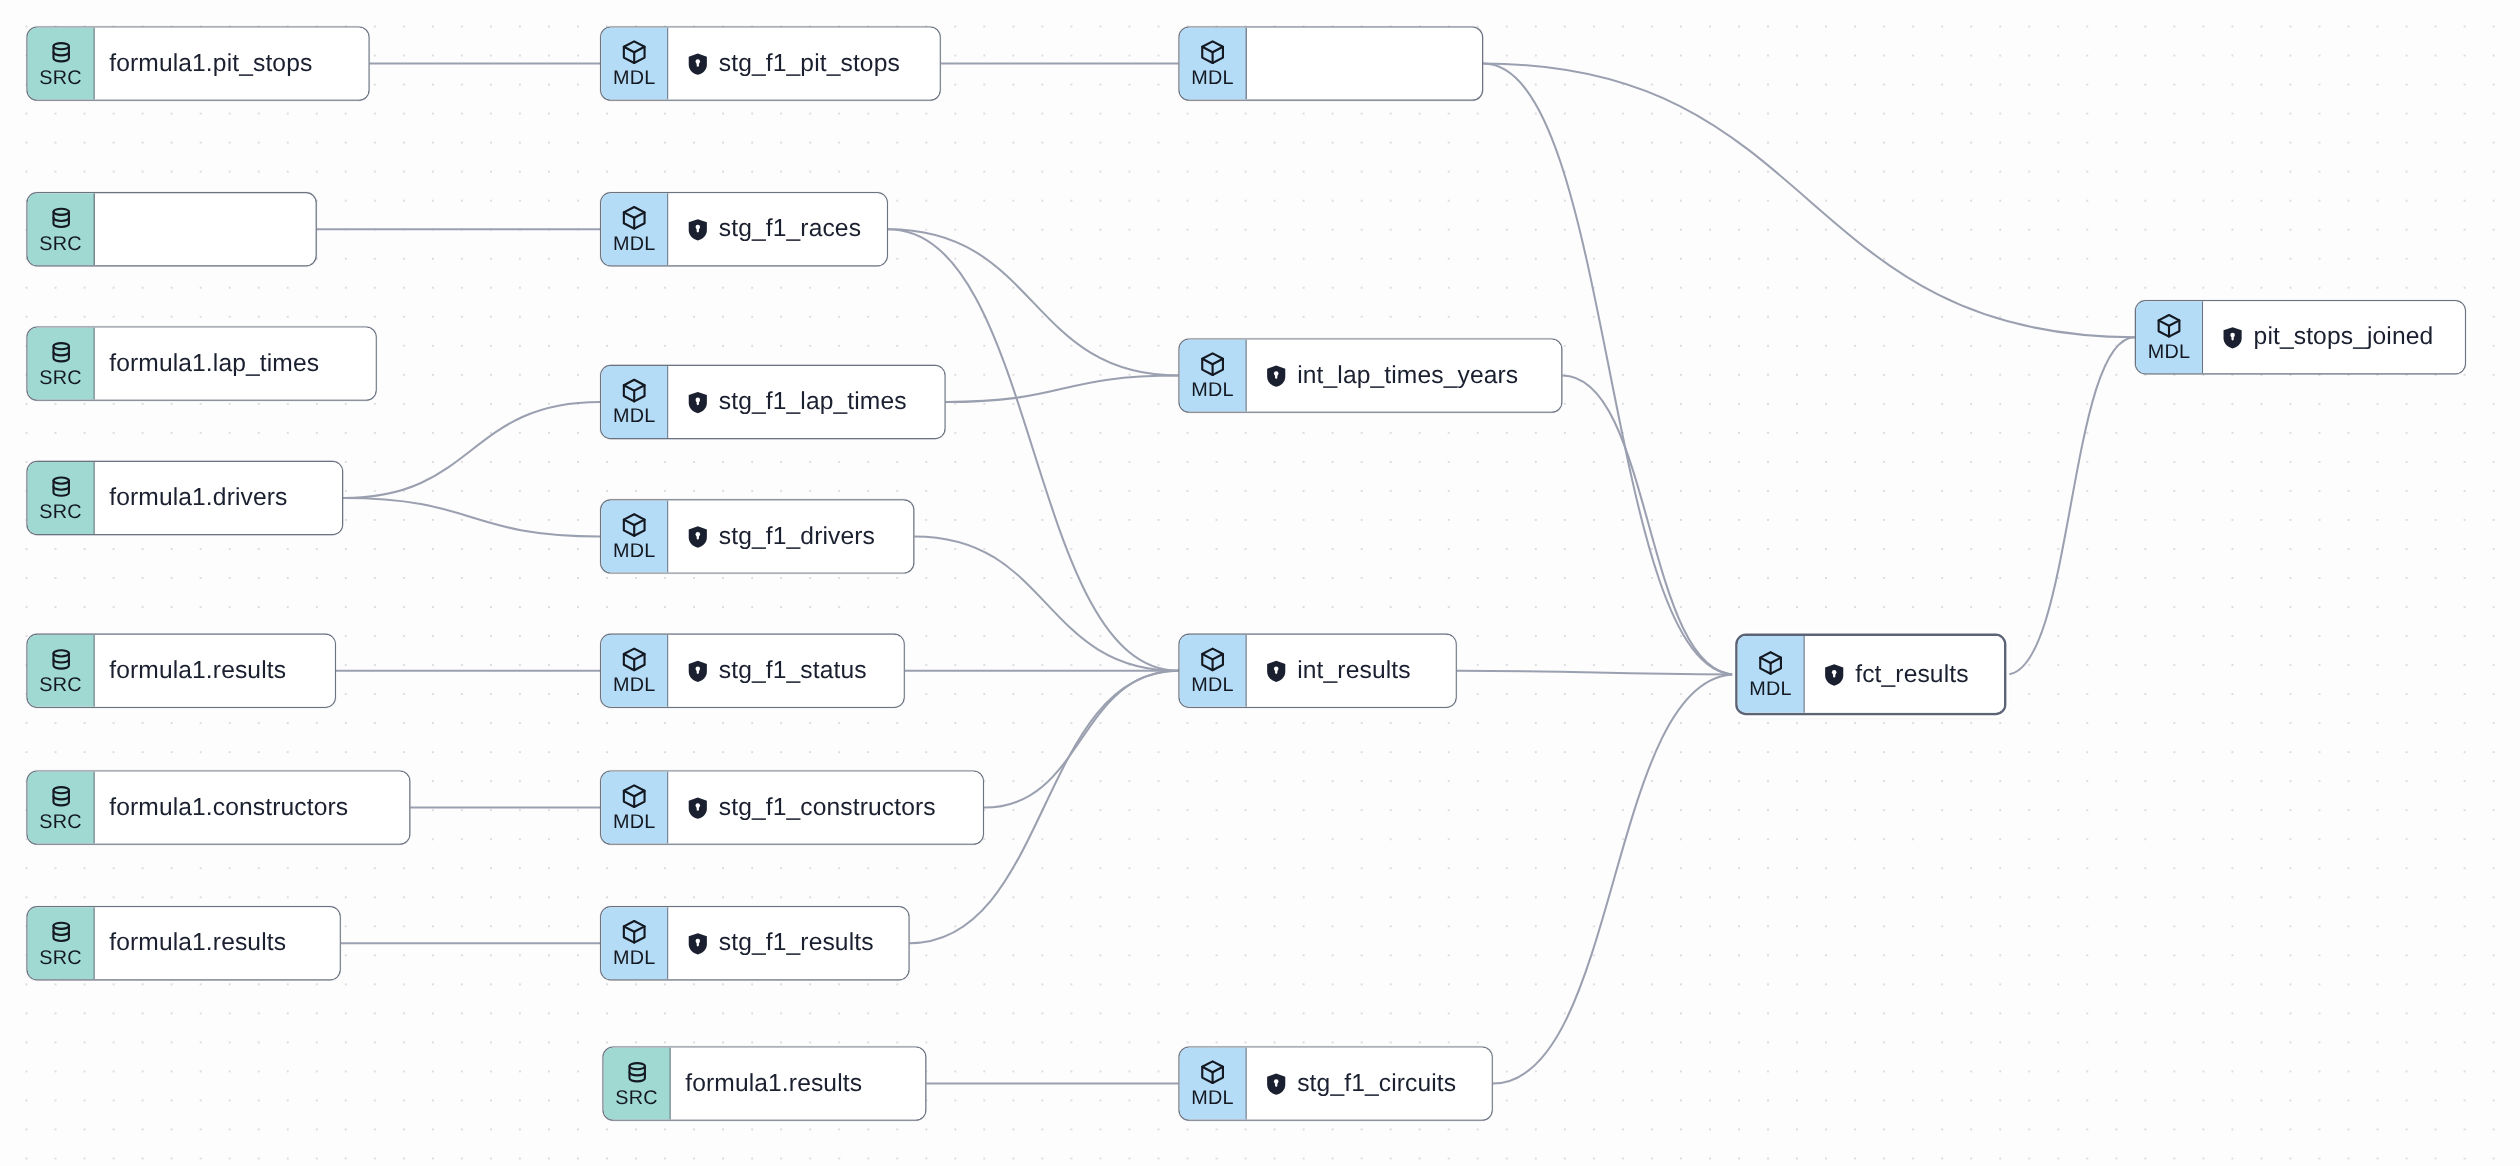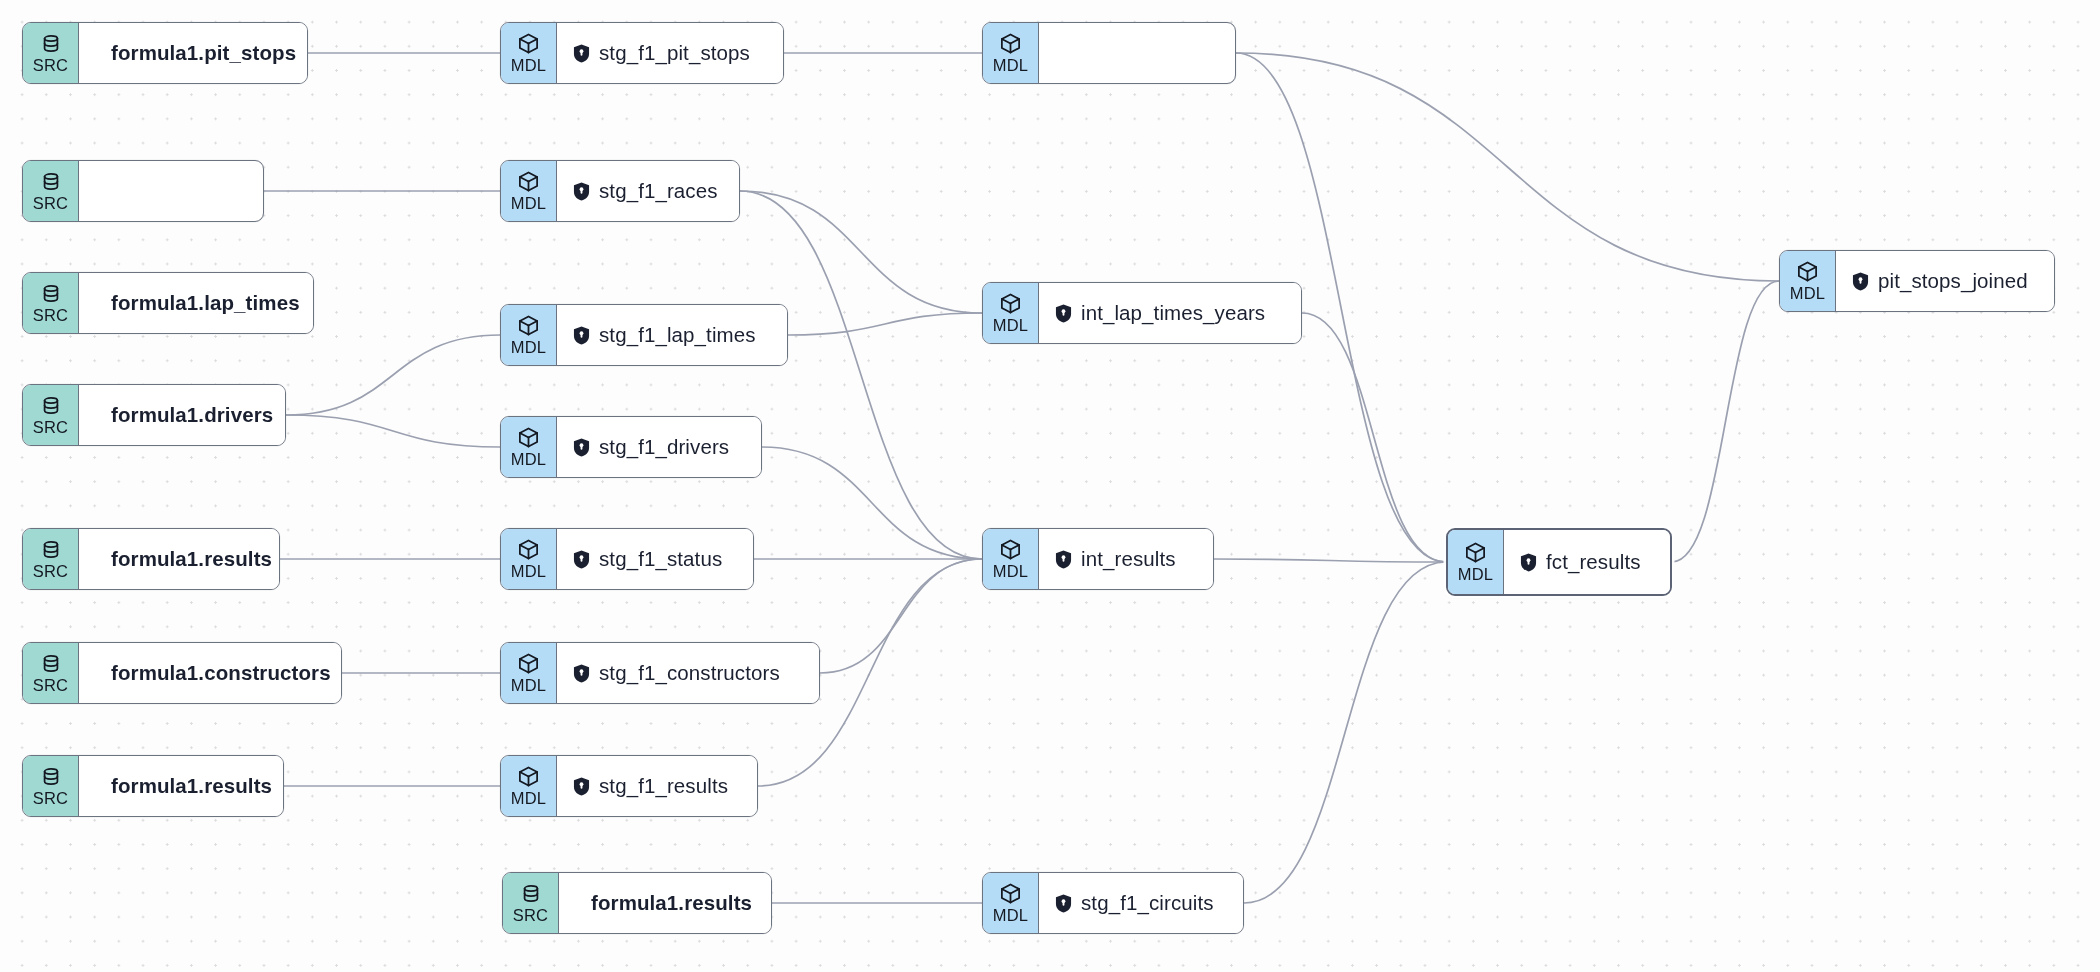--- a/index.html
+++ b/index.html
@@ -81,21 +81,21 @@
   .shield-icon {
     flex: 0 0 auto;
     line-height: 0;
   }
   .node-label {
     font-size: 20.5px;
     color: #1b2030;
     white-space: nowrap;
     letter-spacing: 0.1px;
   }
-  .node.src-node .node-body { padding-left: 32px; font-weight: bold; }
+  .node.src-node .node-body { padding-left: 12px; }
 </style>
 </head>
 <body>
 
 <div id="canvas">
   <svg id="edge-layer" viewBox="0 0 2100 972">
       <path class="edge" d="M308,53 C407.84000000000003,53 400.15999999999997,53 500,53" stroke="#9ba0b0"></path>
       <path class="edge" d="M264,191 C386.72,191 377.28,191 500,191" stroke="#9ba0b0"></path>
       <path class="edge" d="M286,415 C397.28,415 388.72,335 500,335" stroke="#9ba0b0"></path>
       <path class="edge" d="M286,415 C397.28,415 388.72,447 500,447" stroke="#9ba0b0"></path>

